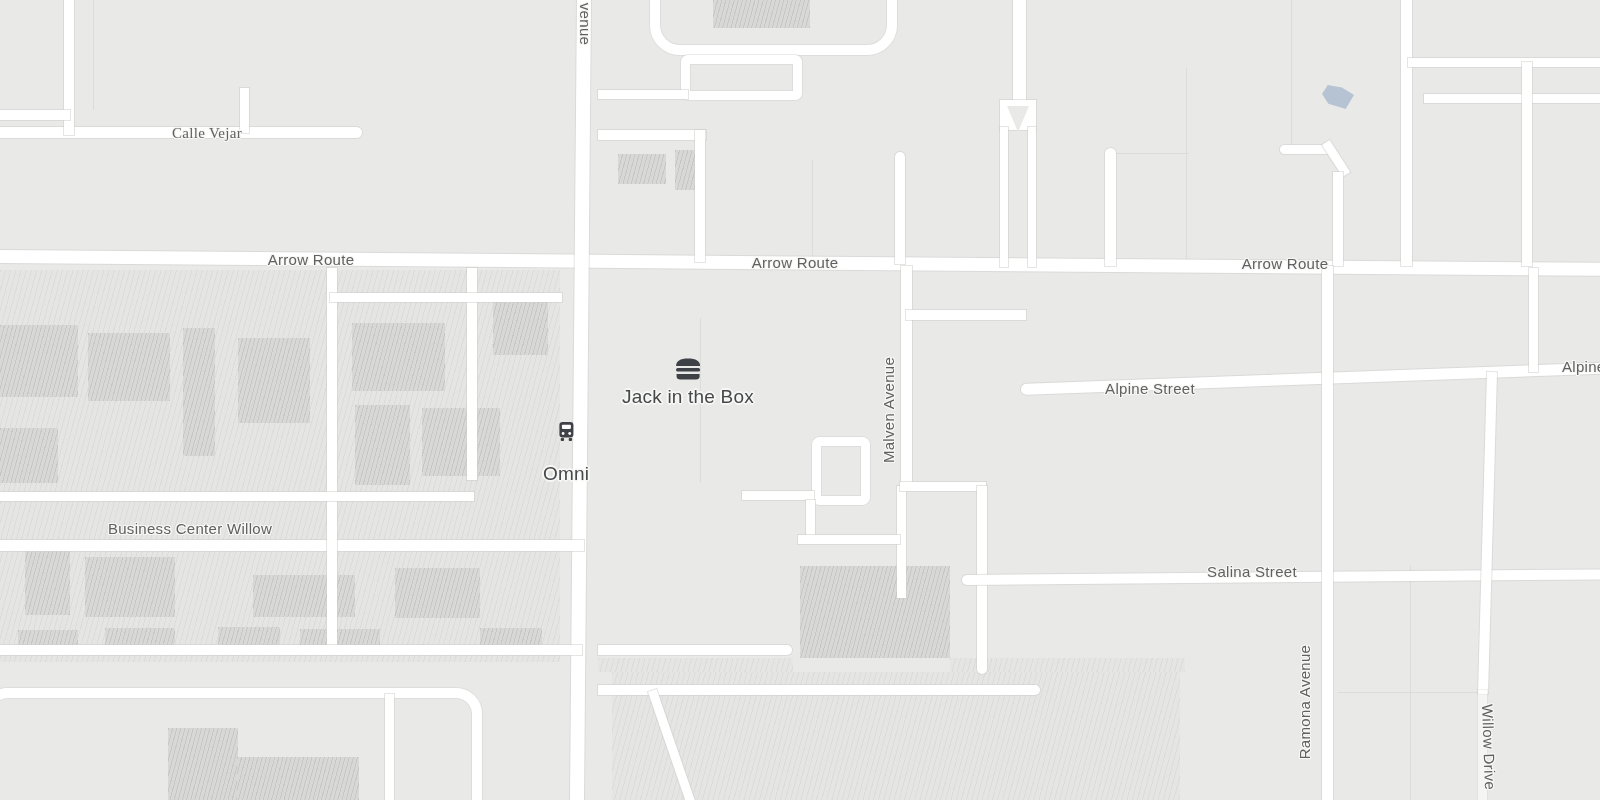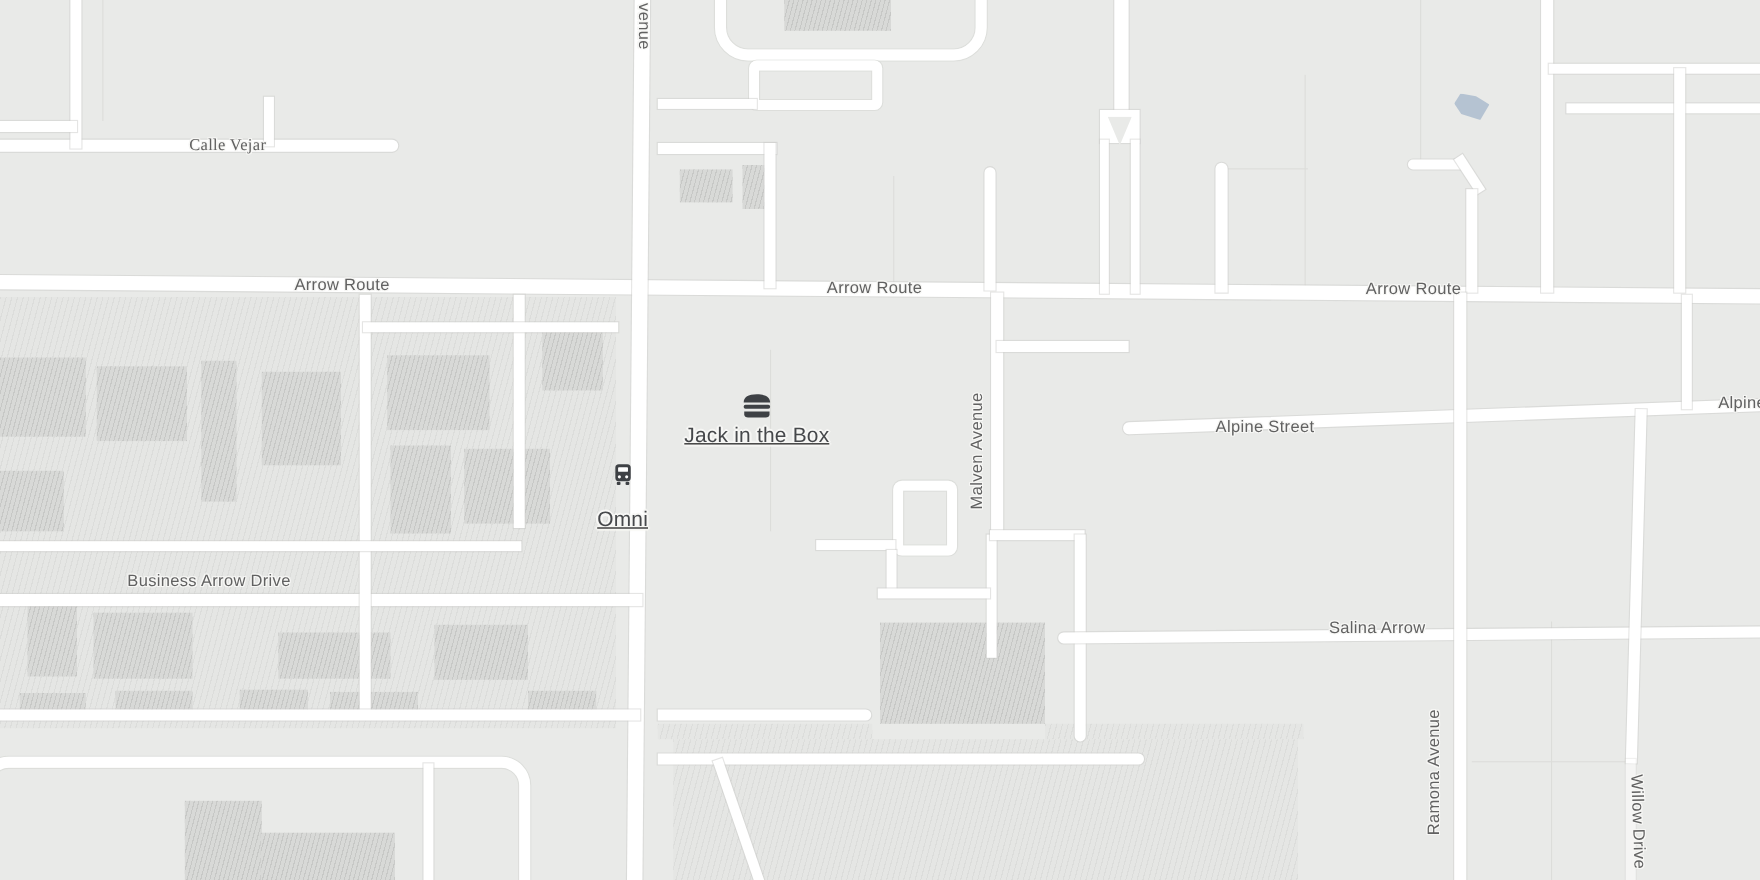--- a/index.html
+++ b/index.html
@@ -18,21 +18,21 @@
   .notch{position:absolute;z-index:4;background:#e9eae8;}
   
   .sl{position:absolute;z-index:6;font-size:15px;color:#616161;letter-spacing:.3px;white-space:nowrap;
       transform:translate(-50%,-50%);
       text-shadow:-1px -1px 0 #f7f7f5,1px -1px 0 #f7f7f5,-1px 1px 0 #f7f7f5,1px 1px 0 #f7f7f5,
                   0 -1px 0 #f7f7f5,0 1px 0 #f7f7f5,-1px 0 0 #f7f7f5,1px 0 0 #f7f7f5;}
   .up{transform:translate(-50%,-50%) rotate(-90deg);}
   .down{transform:translate(-50%,-50%) rotate(90deg);}
   .down2{transform:translate(-50%,-50%) rotate(88deg);}
   .cut{transform:none;}
-  .poi{position:absolute;z-index:7;transform:translate(-50%,-50%);text-align:center;cursor:pointer;text-decoration:underline;}
+  .poi{position:absolute;z-index:7;transform:translate(-50%,-50%);text-align:center;cursor:pointer;}
   .poi .nm{font-size:19px;color:#46484b;letter-spacing:.2px;white-space:nowrap;
       text-shadow:-1px -1px 0 #f7f7f5,1px -1px 0 #f7f7f5,-1px 1px 0 #f7f7f5,1px 1px 0 #f7f7f5,
                   0 -2px 0 #f7f7f5,0 2px 0 #f7f7f5,-2px 0 0 #f7f7f5,2px 0 0 #f7f7f5;}
   .water{position:absolute;z-index:2;background:#b5c3d2;}
 </style>
 </head>
 <body>
 
 <div id="map">
 
@@ -141,24 +141,24 @@
 
   <div class="r" style="left:1322px;top:266px;width:11px;height:536px;"></div>
 
   <div class="r" style="left:1487px;top:372px;width:10px;height:322px;transform:rotate(1.6deg);transform-origin:50% 0;"></div>
   <div class="r" style="left:1478px;top:690px;width:9px;height:112px;opacity:.55;"></div>
 
   <div class="sl" style="left:311px;top:259px;">Arrow Route</div>
   <div class="sl" style="left:795px;top:262px;">Arrow Route</div>
   <div class="sl" style="left:1285px;top:263px;">Arrow Route</div>
   <div class="sl" style="left:207px;top:133px;font-family:Liberation Serif, serif;">Calle Vejar</div>
-  <div class="sl" style="left:190px;top:528px;">Business Arrow Drive</div>
+  <div class="sl" style="left:190px;top:528px;">Business Center Willow</div>
   <div class="sl" style="left:1150px;top:388px;">Alpine Street</div>
   <div class="sl cut" style="left:1562px;top:358px;">Alpine Street</div>
-  <div class="sl" style="left:1252px;top:571px;">Salina Arrow</div>
+  <div class="sl" style="left:1252px;top:571px;">Salina Street</div>
   <div class="sl up" style="left:888px;top:410px;">Malven Avenue</div>
   <div class="sl up" style="left:1304px;top:702px;">Ramona Avenue</div>
   <div class="sl down2" style="left:1489px;top:747px;">Willow Drive</div>
   <div class="sl down" style="left:585px;top:24px;">venue</div>
 
   <div class="poi" style="left:688px;top:383px;">
     <span style="display:block;margin:0 auto;width:26px;height:22px;">
       <svg width="26" height="22" viewBox="0 0 26 22">
         <path d="M1 8 C1 3 5 0.5 13 0.5 C21 0.5 25 3 25 8 Z" fill="#3e4145"></path>
         <rect x="1" y="10" width="24" height="3.6" rx="1.6" fill="#3e4145"></rect>

